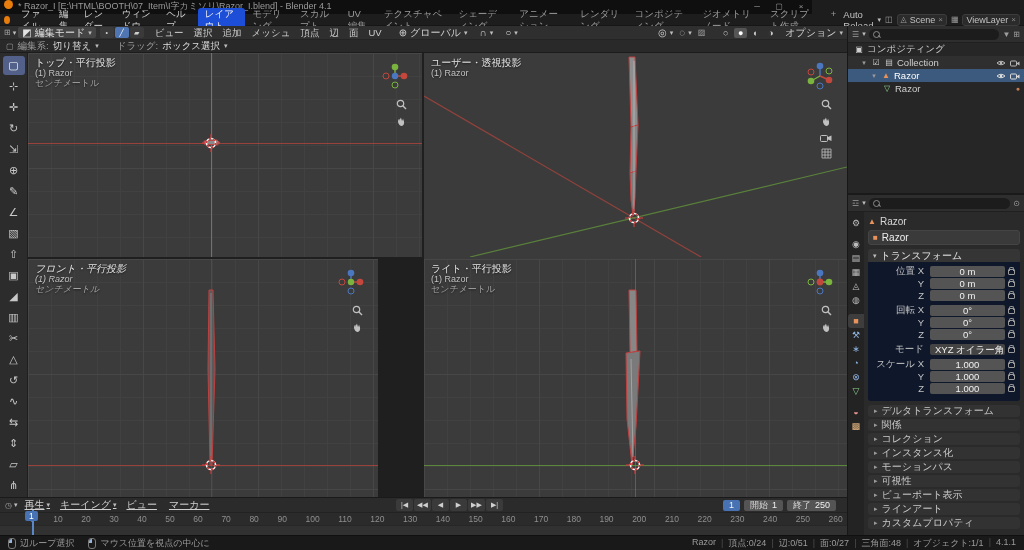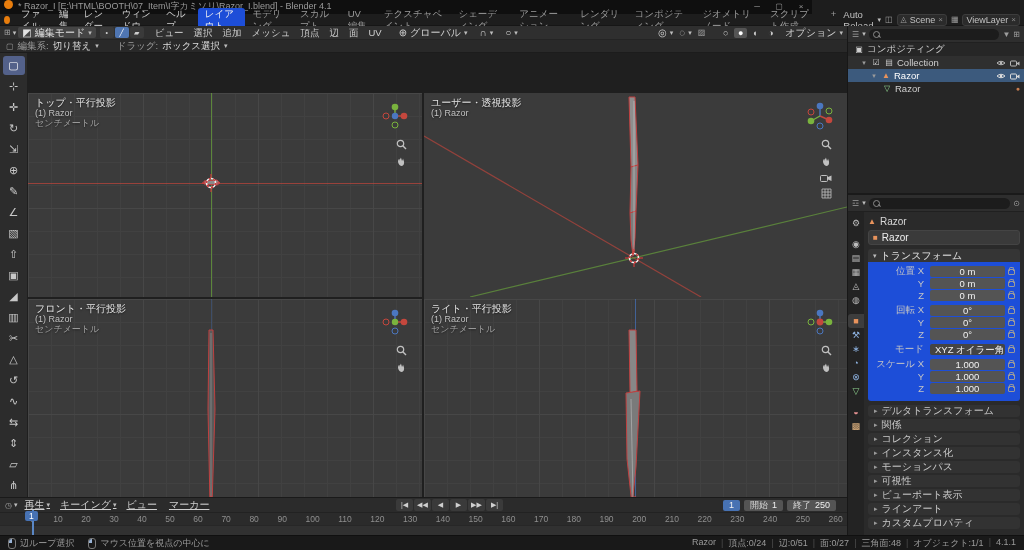--- a/index.html
+++ b/index.html
@@ -41,25 +41,25 @@
   #header2{left:0;top:40px;width:847px;height:13px;background:#292929;display:flex;align-items:center;gap:4px;padding:0 6px;border-bottom:1px solid #1c1c1c;box-sizing:border-box;color:#9d9d9d;font-size:9.5px;}
   #header2 .val{color:#dcdcdc;}
   
   #toolbar{left:0;top:53px;width:28px;height:444px;background:#2c2c2c;border-right:1px solid #1f1f1f;box-sizing:border-box;display:flex;flex-direction:column;align-items:center;padding-top:2px;}
   .tool-btn{width:22px;height:19px;margin:1px 0;border-radius:3px;display:flex;align-items:center;justify-content:center;font-size:11px;color:#c8c8c8;}
   .tool-btn.active{background:#53618a;color:#fff;}
   
   #quad{left:28px;top:53px;width:819px;height:444px;background:#1f1f1f;}
   .viewport{position:absolute;background:#3b3b3b;overflow:hidden;
     background-image:linear-gradient(#474747 1px,transparent 1px),linear-gradient(90deg,#474747 1px,transparent 1px),linear-gradient(#414141 1px,transparent 1px),linear-gradient(90deg,#414141 1px,transparent 1px);
-    background-size:115px 115px,115px 115px,23px 23px,23px 23px;margin-top:40px;}
+    background-size:115px 115px,115px 115px,23px 23px,23px 23px;}
   .viewport.nogrid{background-image:none;}
   .vp-tl{left:0;top:0;width:394px;height:204px;}
   .vp-tr{left:396px;top:0;width:423px;height:257px;}
-  .vp-bl{left:0;top:206px;width:394px;height:238px;}
+  .vp-bl{left:0;top:206px;width:350px;height:238px;font-style:italic;}
   .vp-br{left:396px;top:206px;width:423px;height:238px;}
   .vp-label{position:absolute;left:7px;top:5px;line-height:10px;text-shadow:0 1px 2px rgba(0,0,0,.6);}
   .vp-view{color:#e3e3e3;font-size:10px;}
   .vp-object{color:#c2c2c2;font-size:9px;}
   .vp-unit{color:#a5a5a5;font-size:9px;}
   .axis-h{position:absolute;left:0;right:0;height:1px;}
   .axis-v{position:absolute;top:0;bottom:0;width:1px;}
   .ax-red{background:rgba(205,70,60,.65);}
   .ax-green{background:rgba(110,175,60,.65);}
   .ax-blue{background:rgba(70,120,200,.65);}
@@ -86,21 +86,21 @@
   .ptab{width:16px;height:14px;display:flex;align-items:center;justify-content:center;}
   .ptab.active{background:#3d3d3d;border-radius:3px 0 0 3px;}
   .ptab-g{font-size:9px;}
   .ptab:nth-child(2){margin-top:7px;}
   .ptab:nth-child(7){margin-top:7px;}
   .ptab:nth-child(13){margin-top:7px;}
   #prop-content{flex:1;padding:2px 4px 0 4px;min-width:0;background:#2a2a2a;}
   .breadcrumb{display:flex;align-items:center;gap:4px;height:14px;color:#d6d6d6;}
   .nameRow{display:flex;align-items:center;gap:4px;height:13px;background:#3a3a3a;border:1px solid #444;border-radius:3px;padding:0 4px;margin:2px 0 4px 0;color:#eee;}
   .panel-sec-hdr{height:13px;background:#353535;border-radius:3px 3px 0 0;display:flex;align-items:center;gap:4px;padding:0 5px;color:#e0e0e0;}
-  .panel-sec-body{background:#1d4ed8;border-radius:0 0 3px 3px;padding:4px 2px 6px 0;}
+  .panel-sec-body{background:#0f172a;border-radius:0 0 3px 3px;padding:4px 2px 6px 0;}
   .prow{display:flex;align-items:center;height:11px;margin-bottom:1px;}
   .prow:nth-child(4),.prow:nth-child(7),.prow:nth-child(8){margin-top:4px;}
   .plabel{width:56px;text-align:right;padding-right:6px;color:#c4c4c4;font-size:9.5px;flex:none;}
   .pfield{flex:1;background:#545454;border-radius:2px;height:11px;line-height:11px;text-align:center;color:#f2f2f2;font-size:9.5px;}
   .pfield.dropdown{background:#444;text-align:left;padding-left:5px;position:relative;}
   .pfield.dropdown::after{content:"▾";position:absolute;right:4px;font-size:7px;color:#bbb;}
   .lockcol{width:13px;display:flex;justify-content:center;flex:none;}
   .lock{width:5px;height:4px;border:1px solid #9a9a9a;border-radius:1px;position:relative;display:inline-block;}
   .lock::before{content:"";position:absolute;top:-3px;left:0px;width:3px;height:3px;border:1px solid #9a9a9a;border-bottom:none;border-radius:2px 2px 0 0;}
   #prop-sections{margin-top:4px;}

